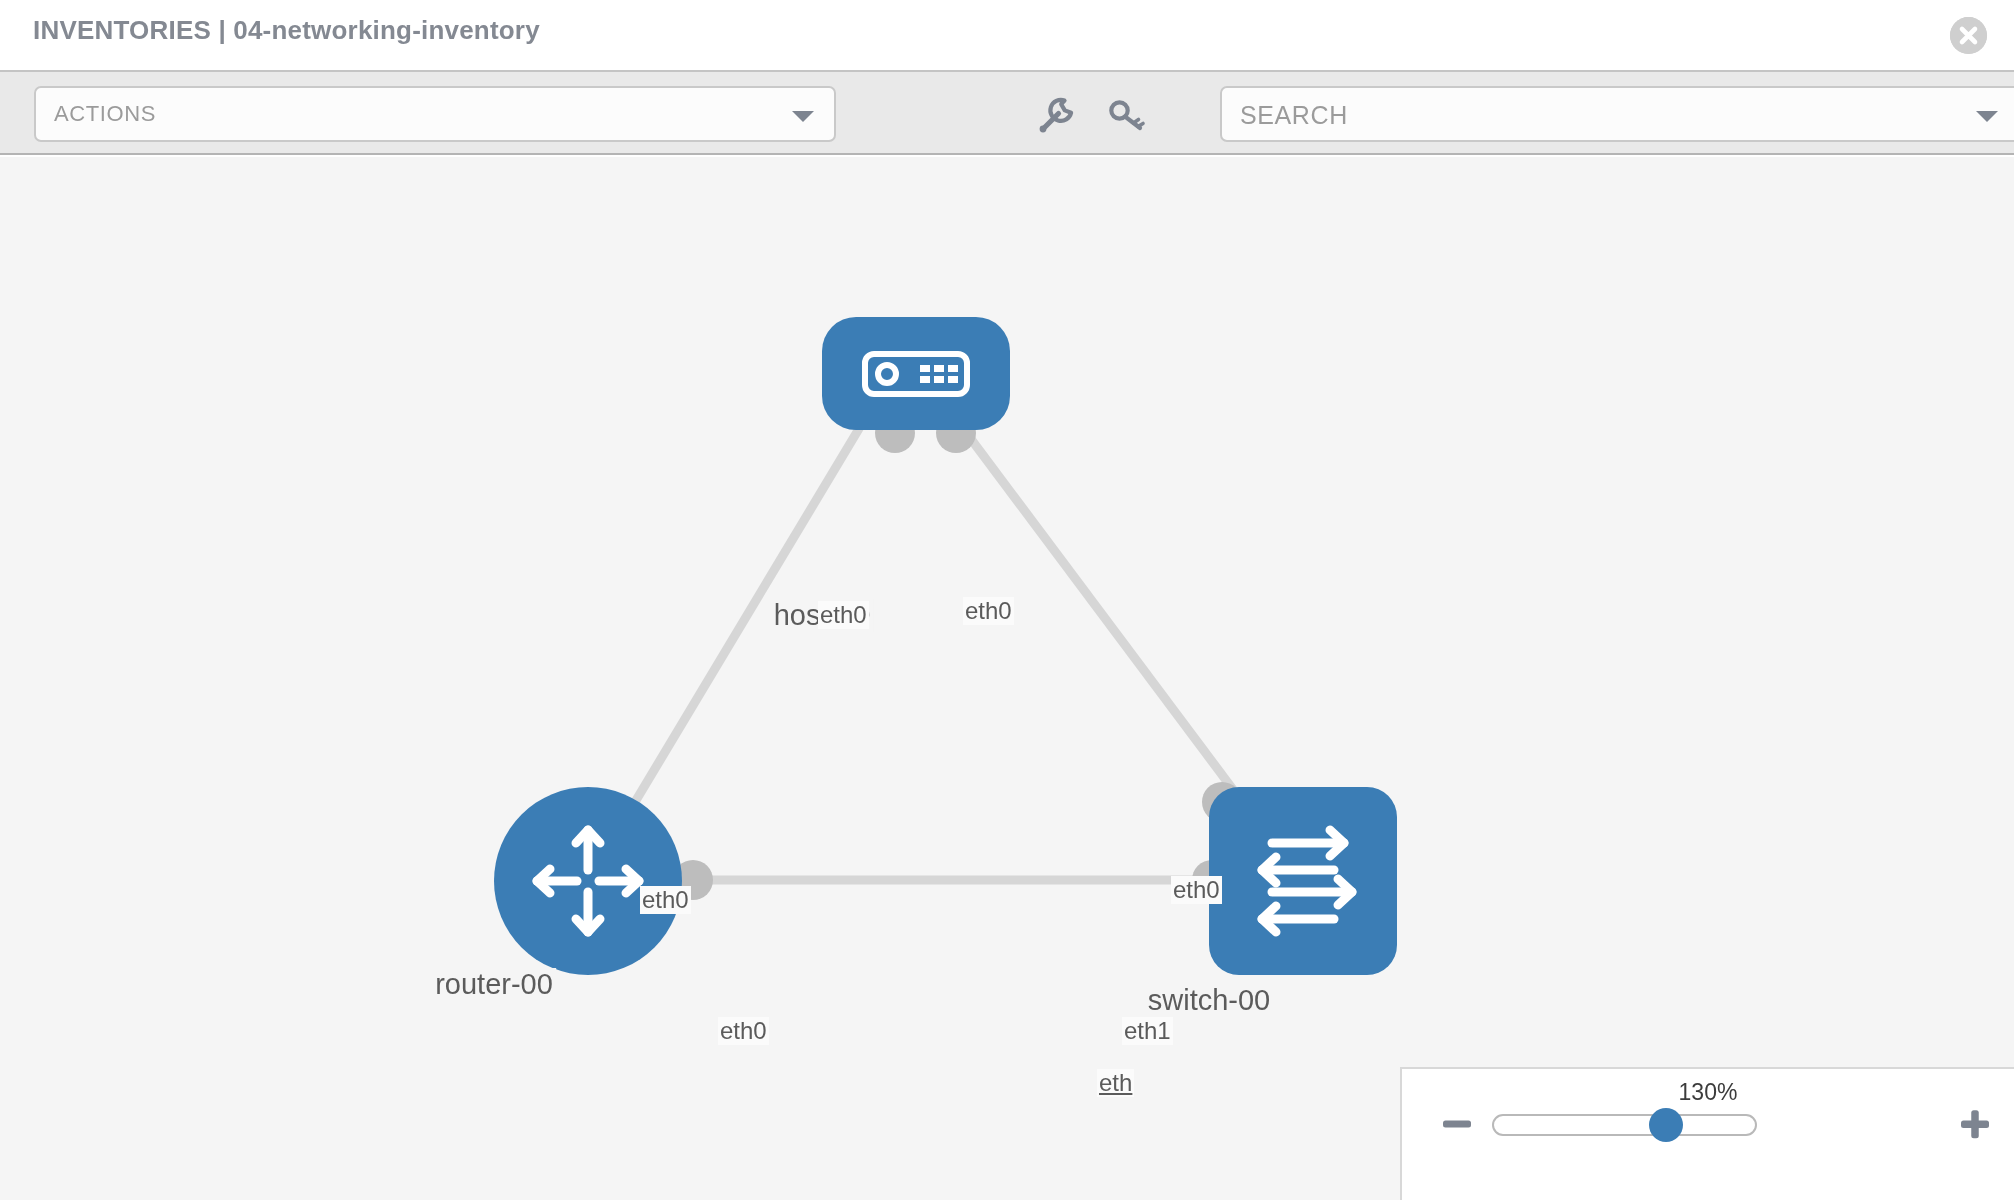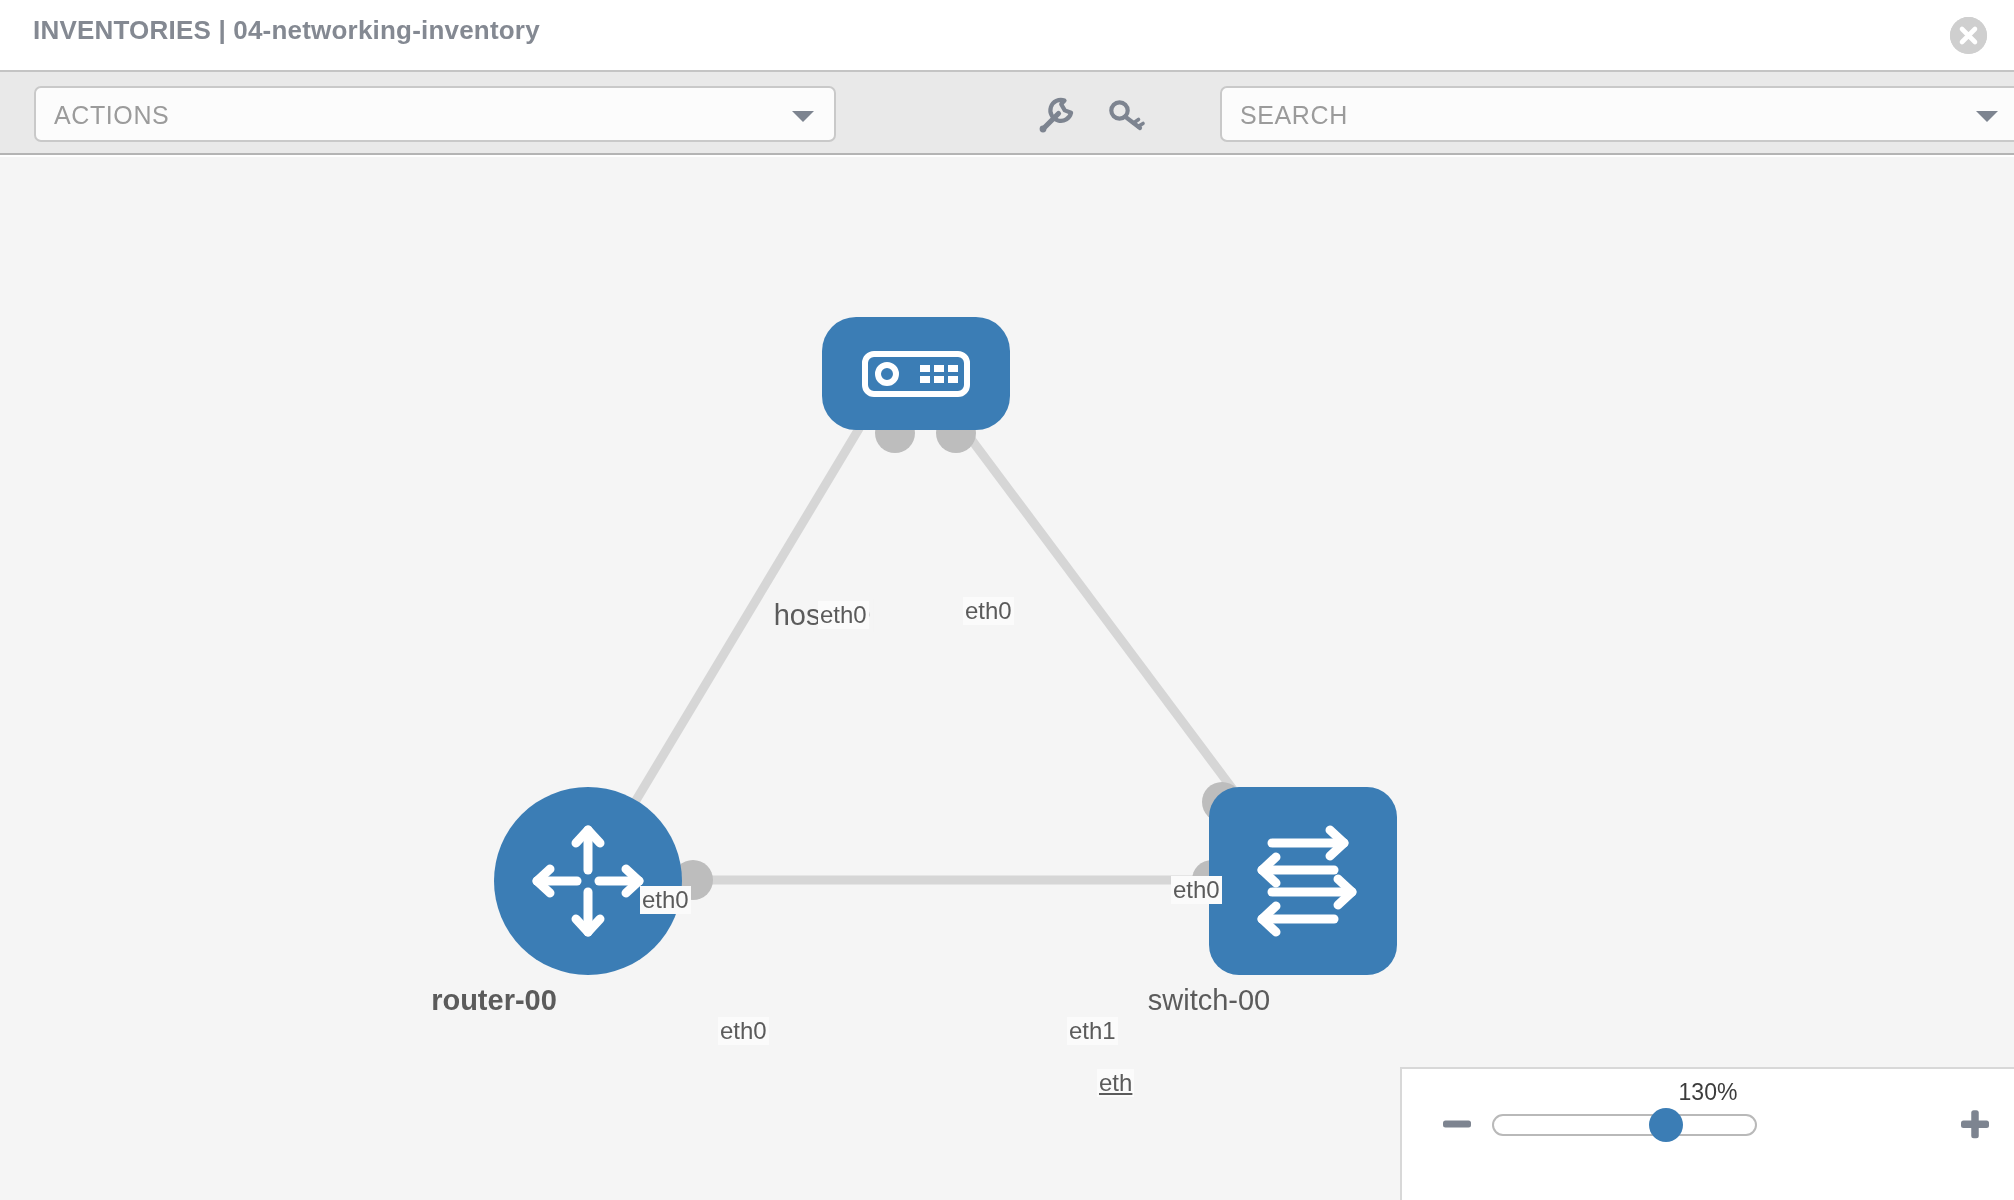--- a/index.html
+++ b/index.html
@@ -38,21 +38,21 @@
   }
   .actions-select {
     position: absolute; left: 34px; top: 14px;
     width: 802px; height: 56px;
     background: #fcfcfc;
     border: 2px solid #c9c9c9; border-radius: 7px;
     cursor: pointer;
   }
   .actions-select .label {
     position: absolute; left: 18px; top: 13px;
-    font-size: 25px; color: #9b9b9b; letter-spacing: 0.6px;
+    font-size: 22px; color: #9b9b9b; letter-spacing: 0.6px;
   }
   .caret {
     position: absolute; right: 20px; top: 23px;
     width: 0; height: 0;
     border-left: 11px solid transparent;
     border-right: 11px solid transparent;
     border-top: 11px solid #7d8490;
   }
   .tool-icon {
     position: absolute; top: 22px; width: 44px; height: 44px;
@@ -100,21 +100,21 @@
 
   .node-switch { left: 1209px; top: 630px; }
   .node-switch .node-shape { width: 188px; height: 188px; border-radius: 30px; }
 
   .node-label {
     position: absolute; left: 50%; transform: translateX(-50%);
     white-space: nowrap; font-size: 29px; color: #5b5b5b;
     background: #f5f5f5; padding: 0 3px;
   }
   .node-host .node-label  { top: 282px; }
-  .node-router .node-label{ top: 197px; font-weight: bold; }
+  .node-router .node-label{ top: 181px; }
   .node-switch .node-label{ top: 197px; }
 
   
   .if-label {
     position: absolute; font-size: 24px; color: #5b5b5b;
     background: #fbfbfb; padding: 0 2px; white-space: nowrap;
   }
 
   
   .conn-dot { position: absolute; width: 40px; height: 40px; border-radius: 50%; background: #bdbdbd; }
@@ -263,21 +263,21 @@
       </div>
       <div class="node-label">switch-00</div>
     </div>
 
     <div class="if-label" style="left:818px; top:444px;">eth0</div>
     <div class="if-label" style="left:963px; top:440px;">eth0</div>
     <div class="if-label" style="left:640px; top:729px;">eth0</div>
     <div class="if-label" style="left:1171px; top:719px;">eth0</div>
     <div class="if-label" style="left:718px; top:860px;">eth0</div>
     <div class="if-label" style="left:1097px; top:912px;text-decoration:underline;">eth</div>
-    <div class="if-label" style="left:1067px; top:860px;">eth1</div>
+    <div class="if-label" style="left:1122px; top:860px;">eth1</div>
 
     <div class="zoom-panel">
       <div class="zoom-value">130%</div>
 
       <div class="zoom-minus">
         <svg viewBox="0 0 34 34" aria-hidden="true">
           <rect x="3" y="13.5" width="28" height="7" rx="2.5" fill="#7d8490"></rect>
         </svg>
       </div>
 

